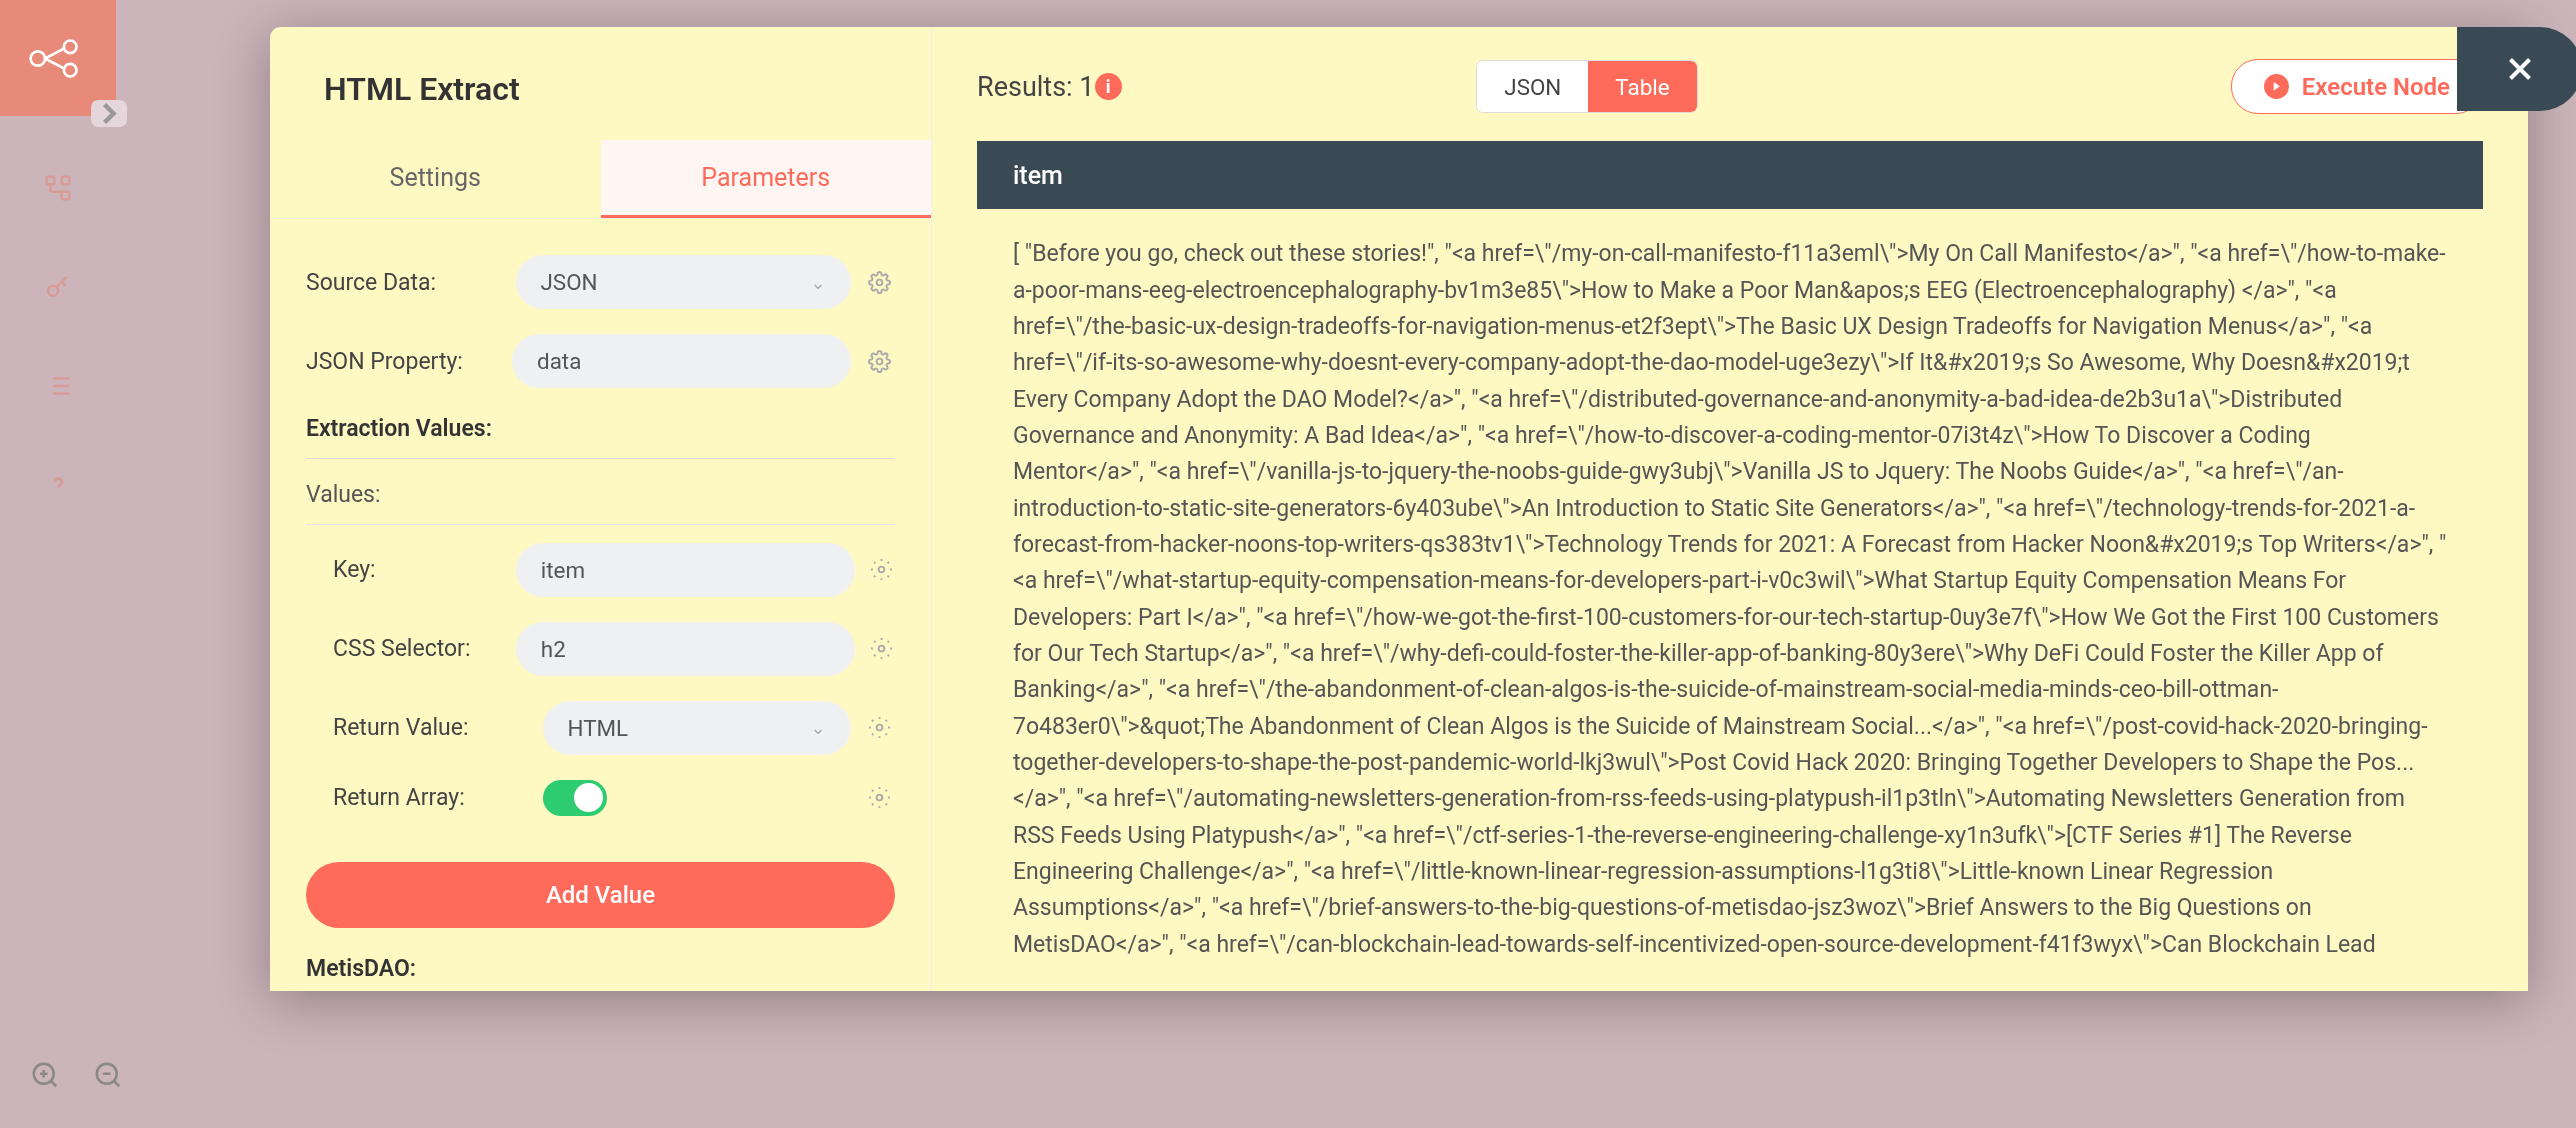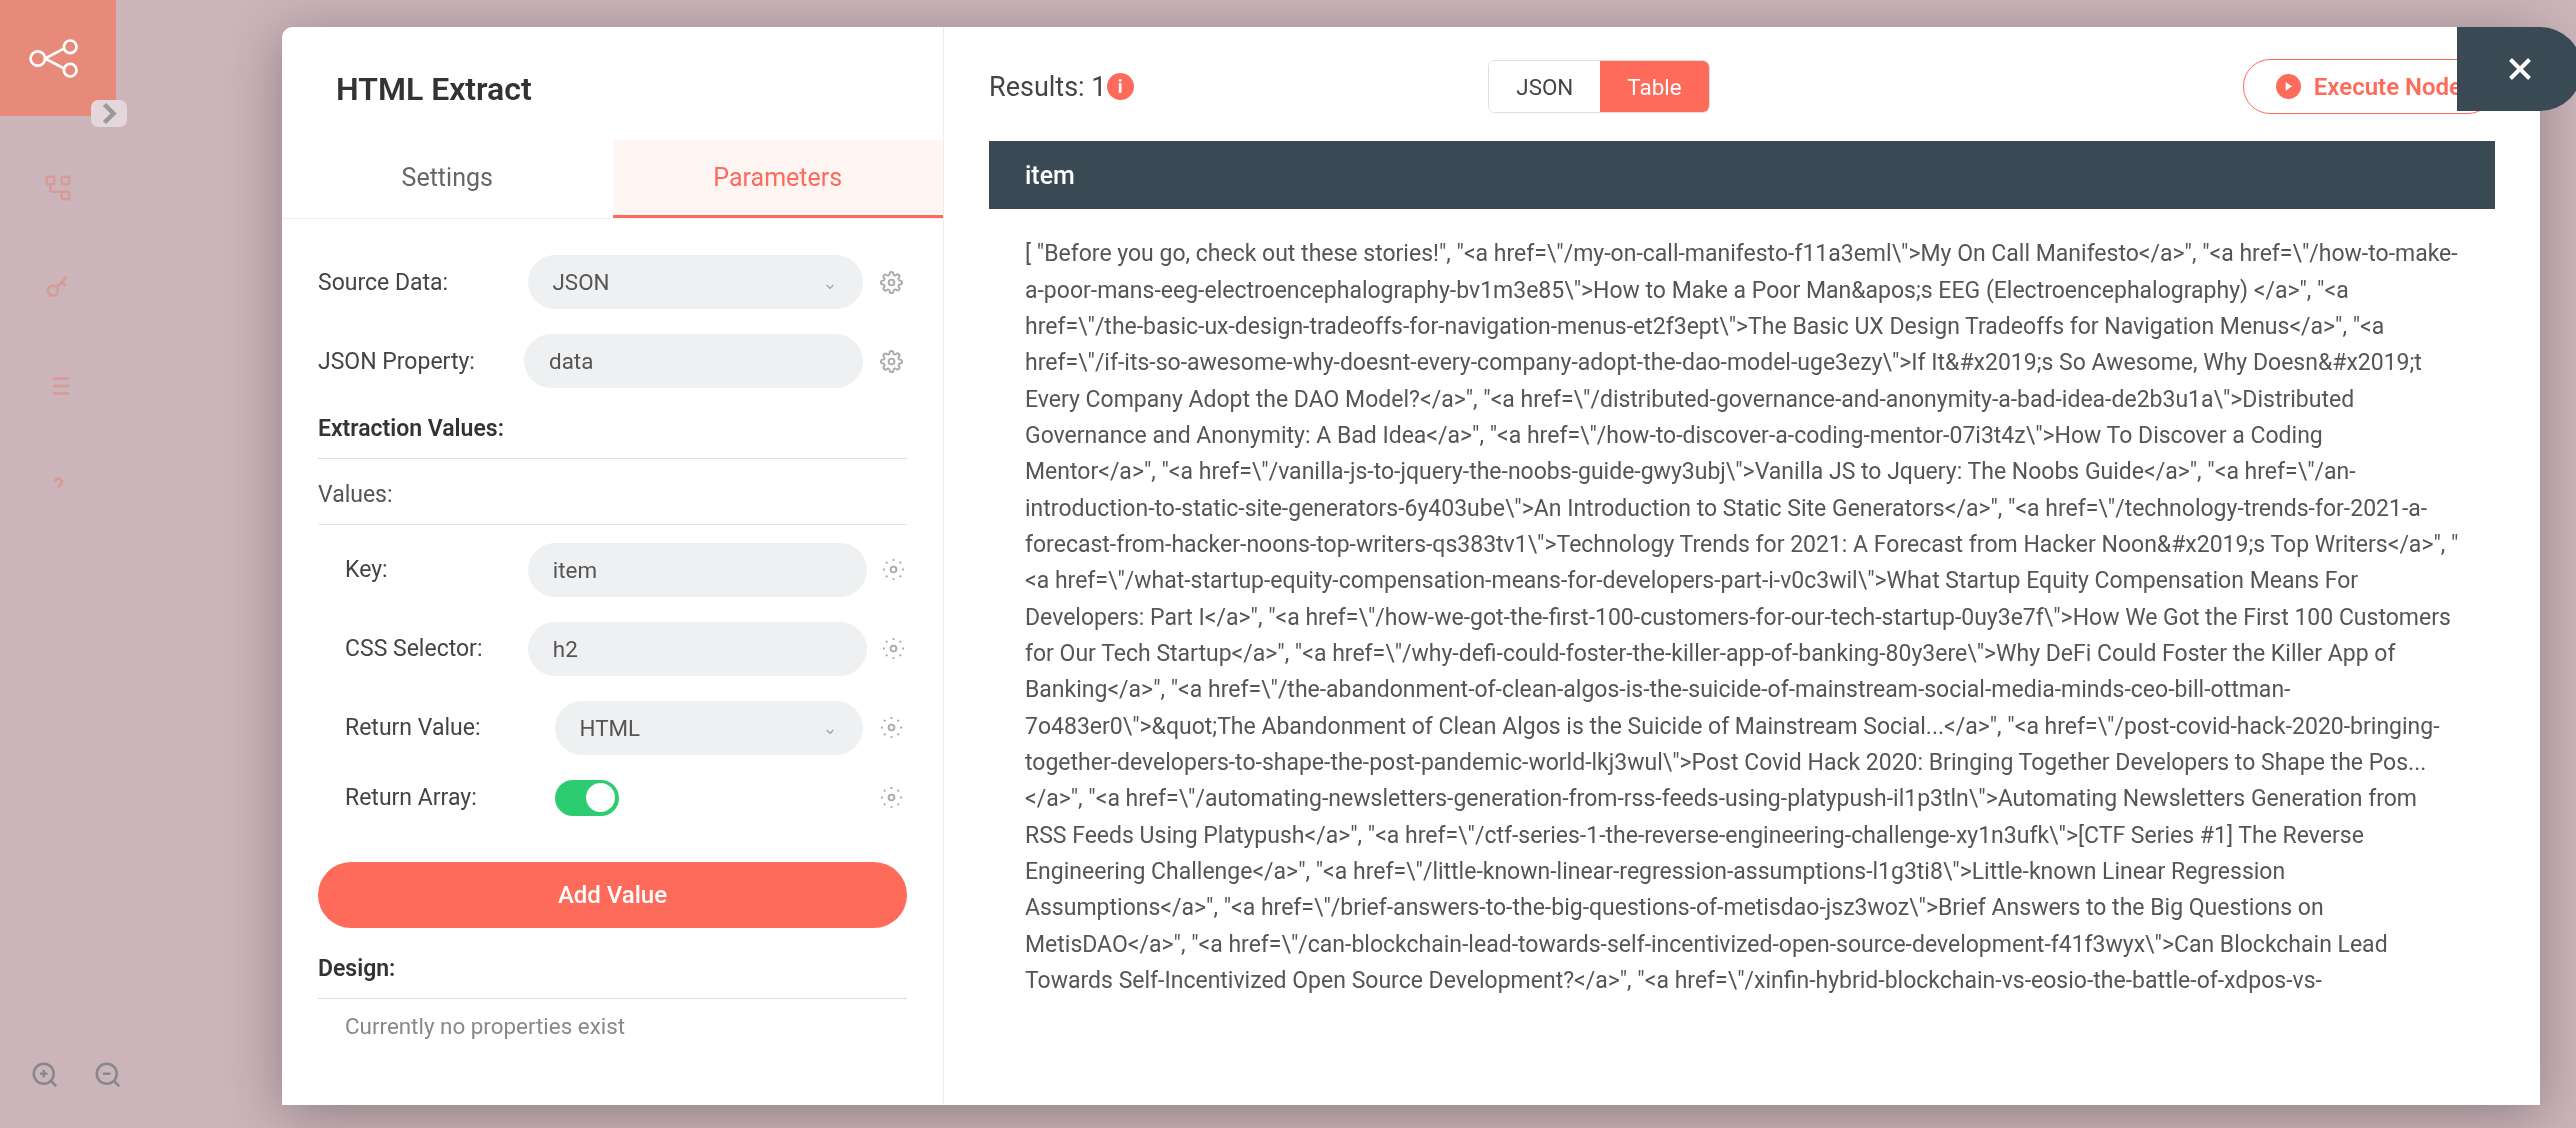--- a/index.html
+++ b/index.html
@@ -7,21 +7,21 @@
 .bg-overlay{position:absolute;inset:0;background:rgba(0,0,0,0.05)}
 .sidebar{position:absolute;left:0;top:0;width:116px;height:100%;display:flex;flex-direction:column;align-items:center;padding-top:0}
 .sidebar-logo{width:116px;height:116px;background:#e88a7a;display:flex;align-items:center;justify-content:center;position:relative}
 .sidebar-logo svg{width:63px;height:45px}
 .sidebar-expand{position:absolute;bottom:-10.7px;right:-10.7px;width:36px;height:27px;background:#e4d6db;border-radius:7.2px;display:flex;align-items:center;justify-content:center;color:#999}
 .sidebar-icons{display:flex;flex-direction:column;align-items:center;gap:63px;margin-top:54px}
 .sidebar-icon{width:36px;height:36px;display:flex;align-items:center;justify-content:center;color:#e38b7f;opacity:0.6}
 .bottom-left{position:absolute;left:27px;bottom:36px;display:flex;gap:27px}
 .bottom-icon{width:36px;height:36px;display:flex;align-items:center;justify-content:center;color:#888}
 .fab{position:absolute;right:49px;top:152px;width:72px;height:72px;border-radius:50%;background:#e88a7a;display:flex;align-items:center;justify-content:center;color:#fff;font-size:36px;opacity:0.8}
-.modal{position:absolute;left:282px;top:27px;width:2258px;height:1078px;background:#ffffff;border-radius:10.7px 10.7px 0 0;box-shadow:0 9px 54px rgba(0,0,0,0.3);display:flex;overflow:hidden}
+.modal{position:absolute;left:270px;top:27px;width:2258px;height:964px;background:#fef9c3;border-radius:10.7px 10.7px 0 0;box-shadow:0 9px 54px rgba(0,0,0,0.3);display:flex;overflow:hidden}
 .close-btn{position:absolute;right:-6.3px;top:27px;width:125px;height:84px;background:#3a4a54;border-radius:0 45px 45px 0;display:flex;align-items:center;justify-content:center;z-index:5}
 .close-btn svg{width:38px;height:38px;stroke:#fff;stroke-width:2.5}
 .left-panel{width:662px;display:flex;flex-direction:column;border-right:0.9px solid #eee}
 .panel-title{font-size:32px;font-weight:600;color:#333;padding:43px 54px 32px}
 .tabs{display:flex;border-bottom:1.8px solid #eee}
 .tab{flex:1;text-align:center;padding:23px 0;font-size:25px;color:#666;cursor:pointer}
 .tab.active{color:#ff6b5b;border-bottom:3.6px solid #ff6b5b;background:#fff5f3}
 .form-body{padding:36px 36px;overflow-y:auto}
 .form-row{display:flex;align-items:center;margin-bottom:25px;gap:12.5px}
 .form-label{width:197px;font-size:23px;color:#444}
@@ -205,21 +205,21 @@
               <svg width="23" height="23" viewBox="0 0 24 24" fill="none" stroke="currentColor" stroke-width="2">
                 <circle cx="12" cy="12" r="3"></circle>
                 <path d="M12 1v2m0 18v2M4.22 4.22l1.42 1.42m12.72 12.72l1.42 1.42M1 12h2m18 0h2M4.22 19.78l1.42-1.42M18.36 5.64l1.42-1.42"></path>
               </svg>
             </div>
         </div>
       </div>
 
       <button class="add-value-btn">Add Value</button>
 
-      <div class="section-header">Design:</div>
+      <div class="section-header">MetisDAO:</div>
       <div class="options-text indent">Currently no properties exist</div>
     </div>
   </div>
 
   <div class="right-panel">
     <div class="results-bar">
       <div class="results-left">
         <div class="results-text">Results: 1</div>
         <div class="info-icon">i</div>
       </div>

